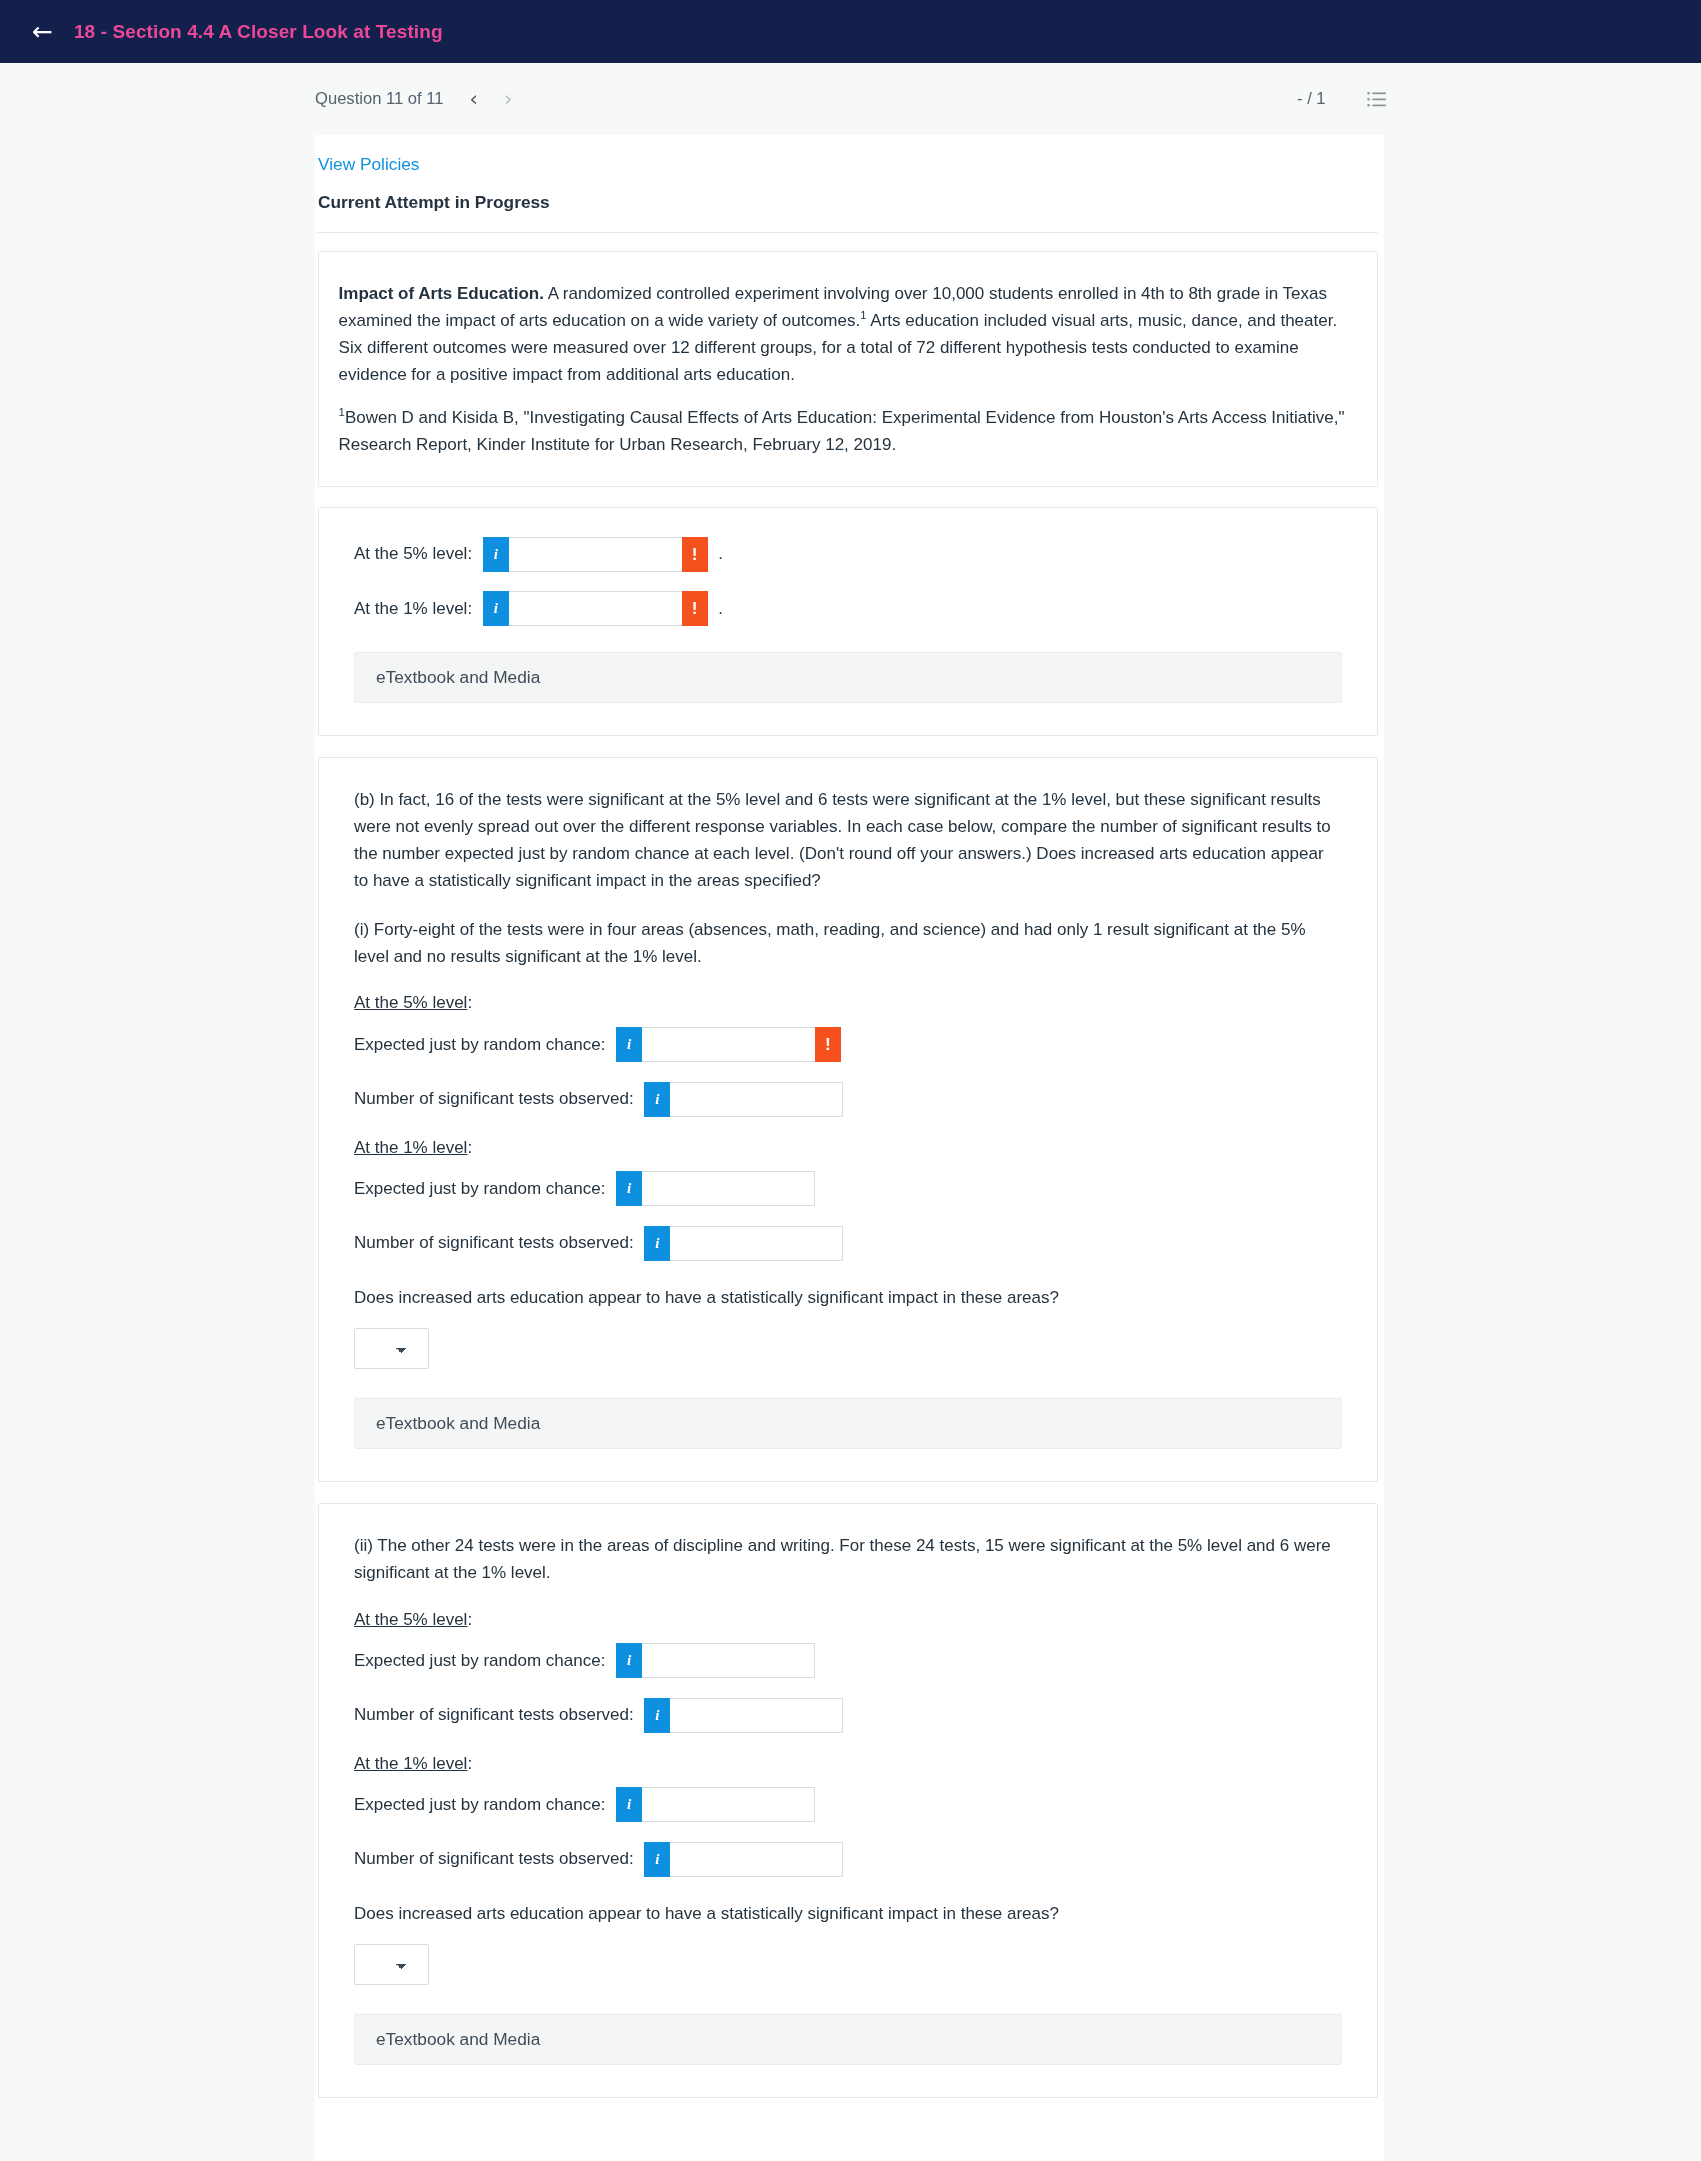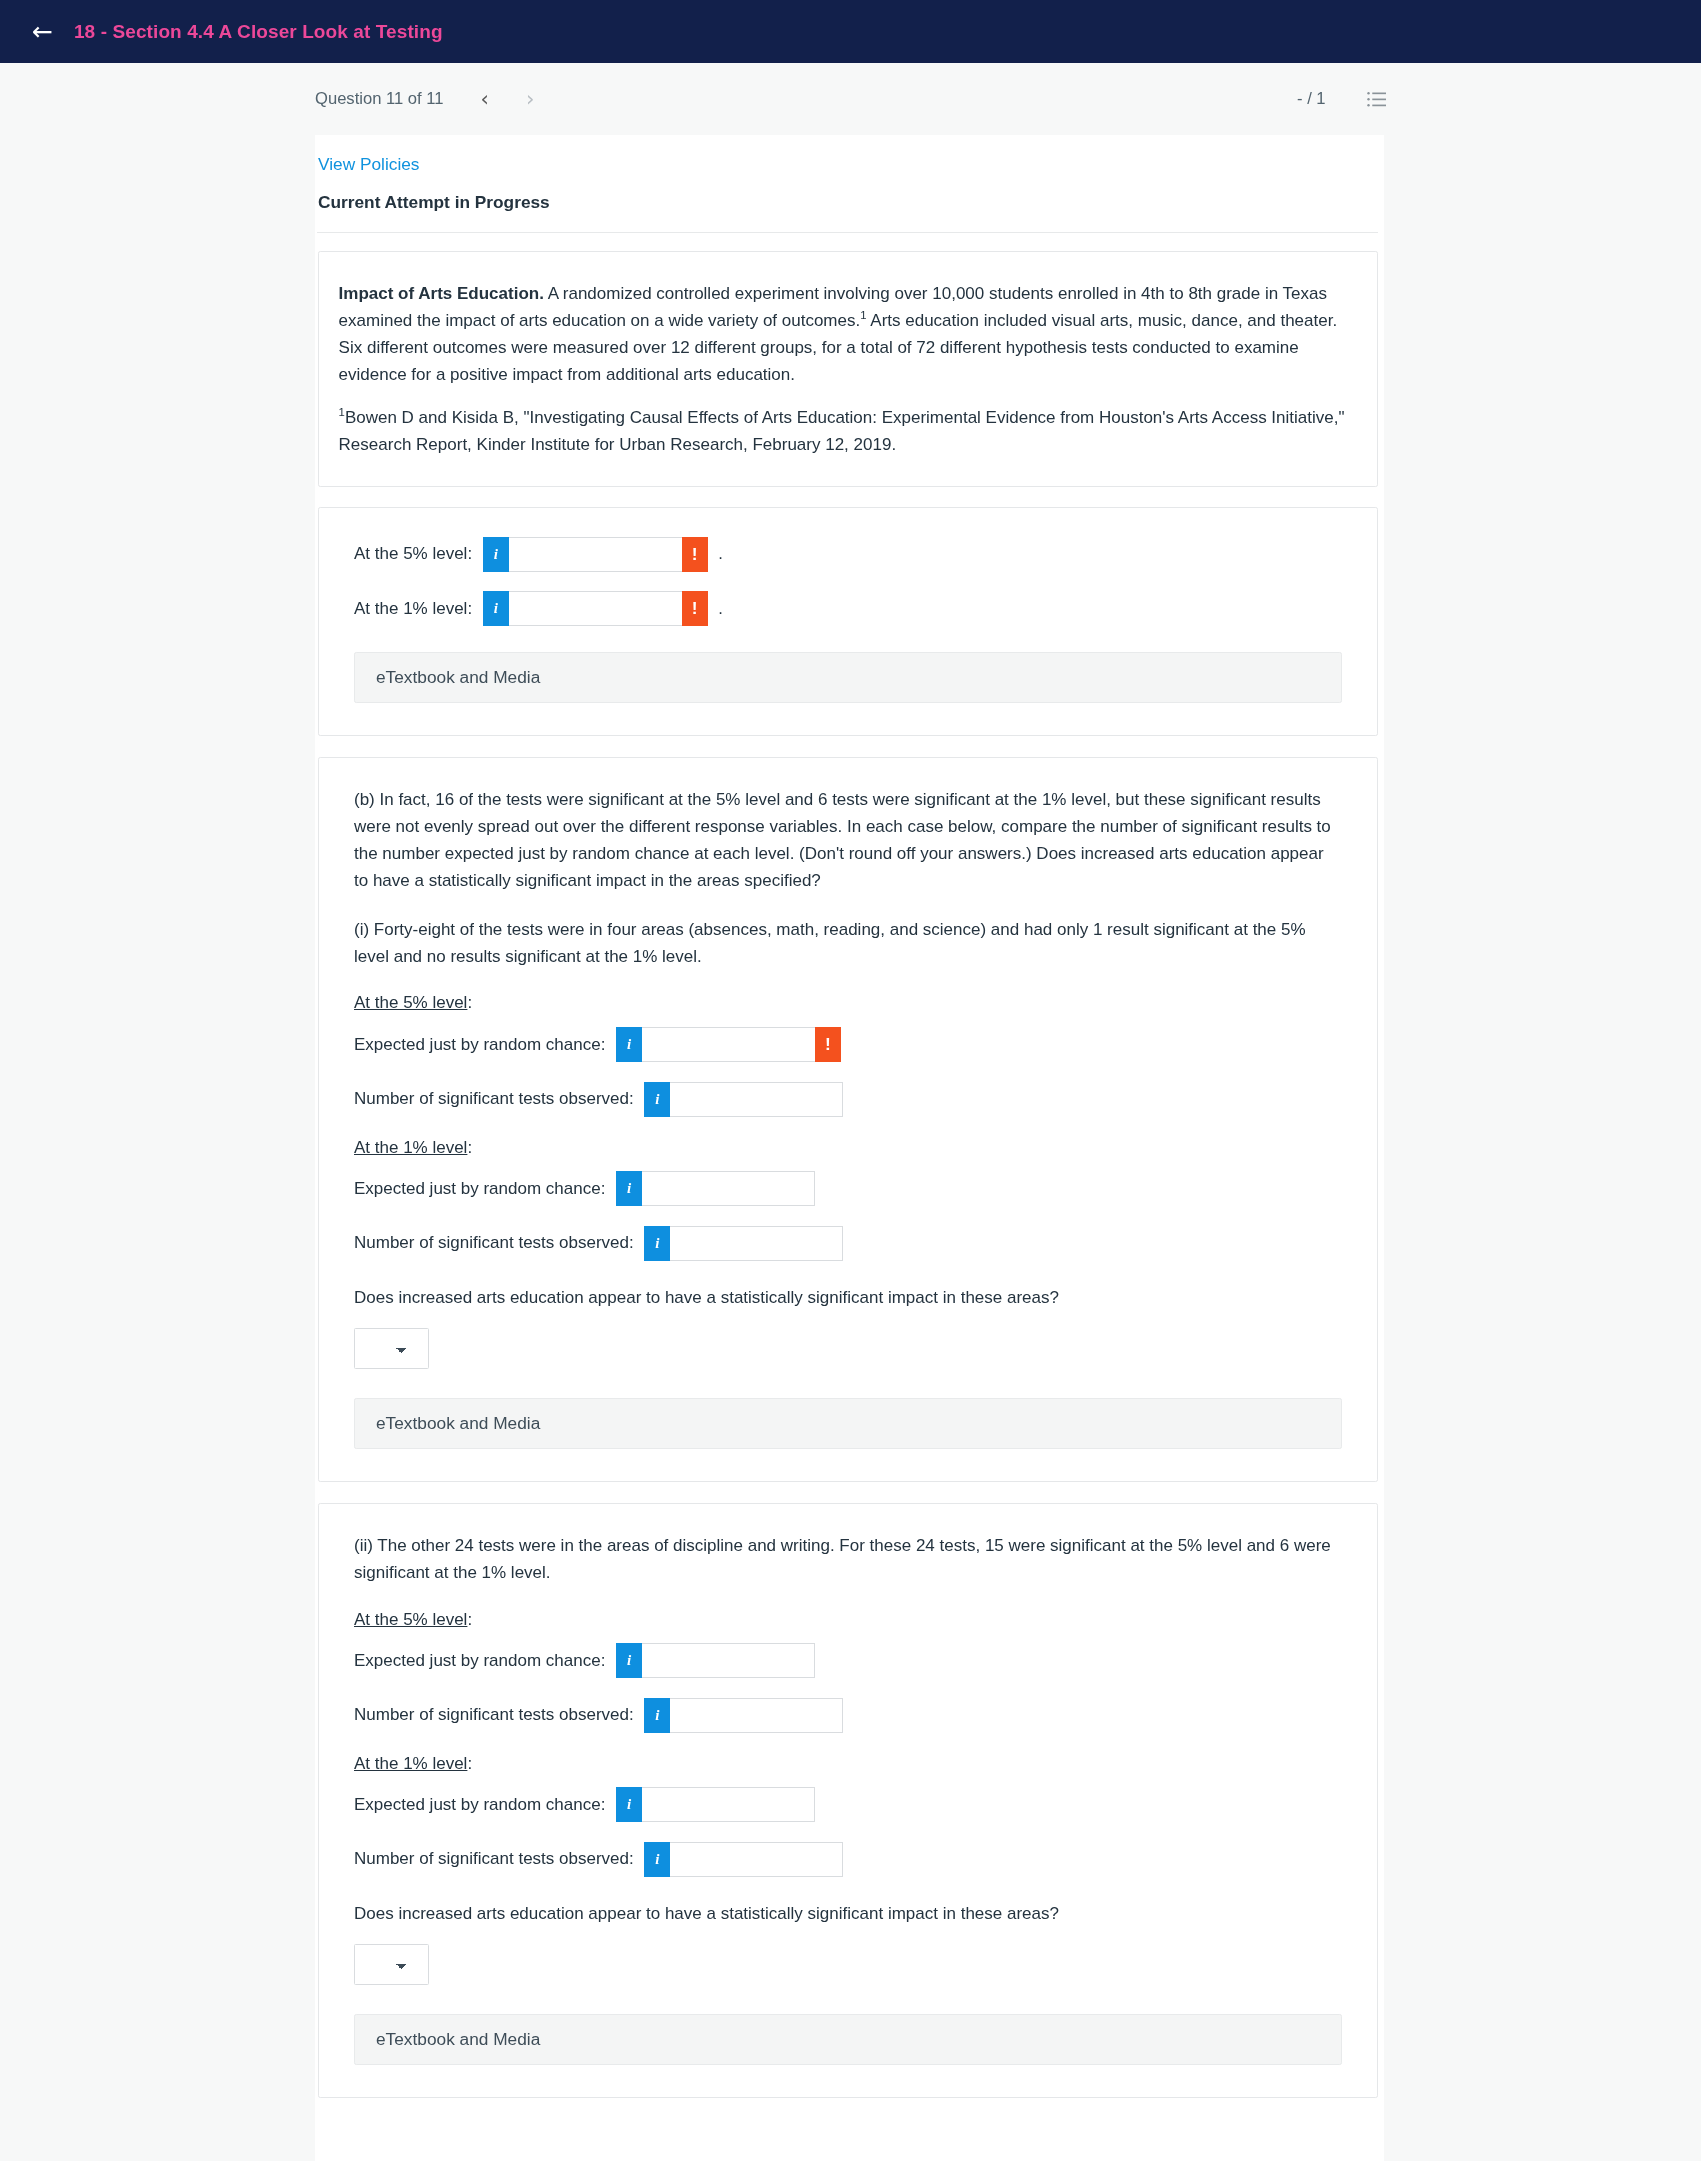--- a/index.html
+++ b/index.html
@@ -40,21 +40,21 @@
     height: 72px;
     background: #f7f8f8;
     display: flex;
     align-items: center;
     position: relative;
   }
   .qnav-left {
     margin-left: 315px;
     display: flex;
     align-items: center;
-    gap: 37px;
+    gap: 26px;
   }
   .qnav-label { font-size: 16.6px; color: #53646f; }
   .qnav-arrow {
     font-size: 21px;
     line-height: 1;
     font-family: "DejaVu Sans", sans-serif;
     cursor: pointer;
   }
   .qnav-arrow.prev { color: #5a5a5a; }
   .qnav-arrow.next { color: #b9bfc4; }

